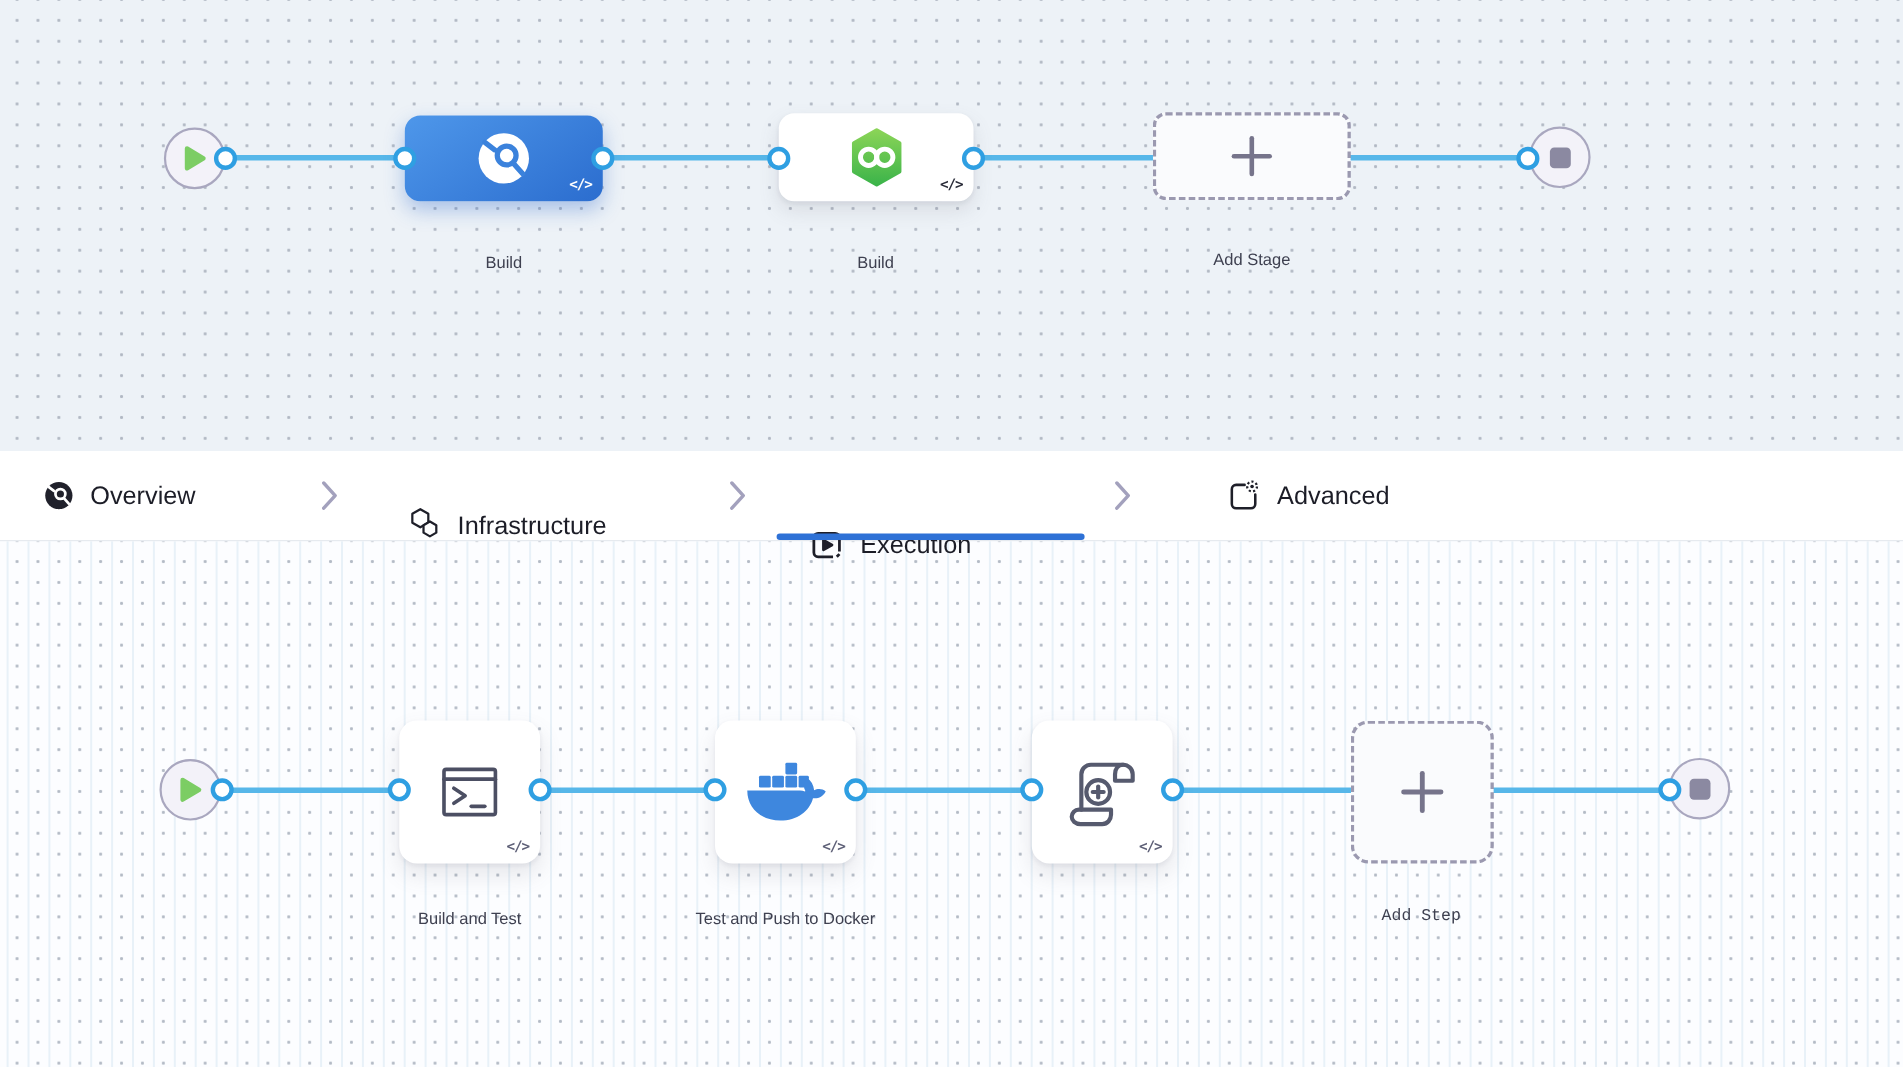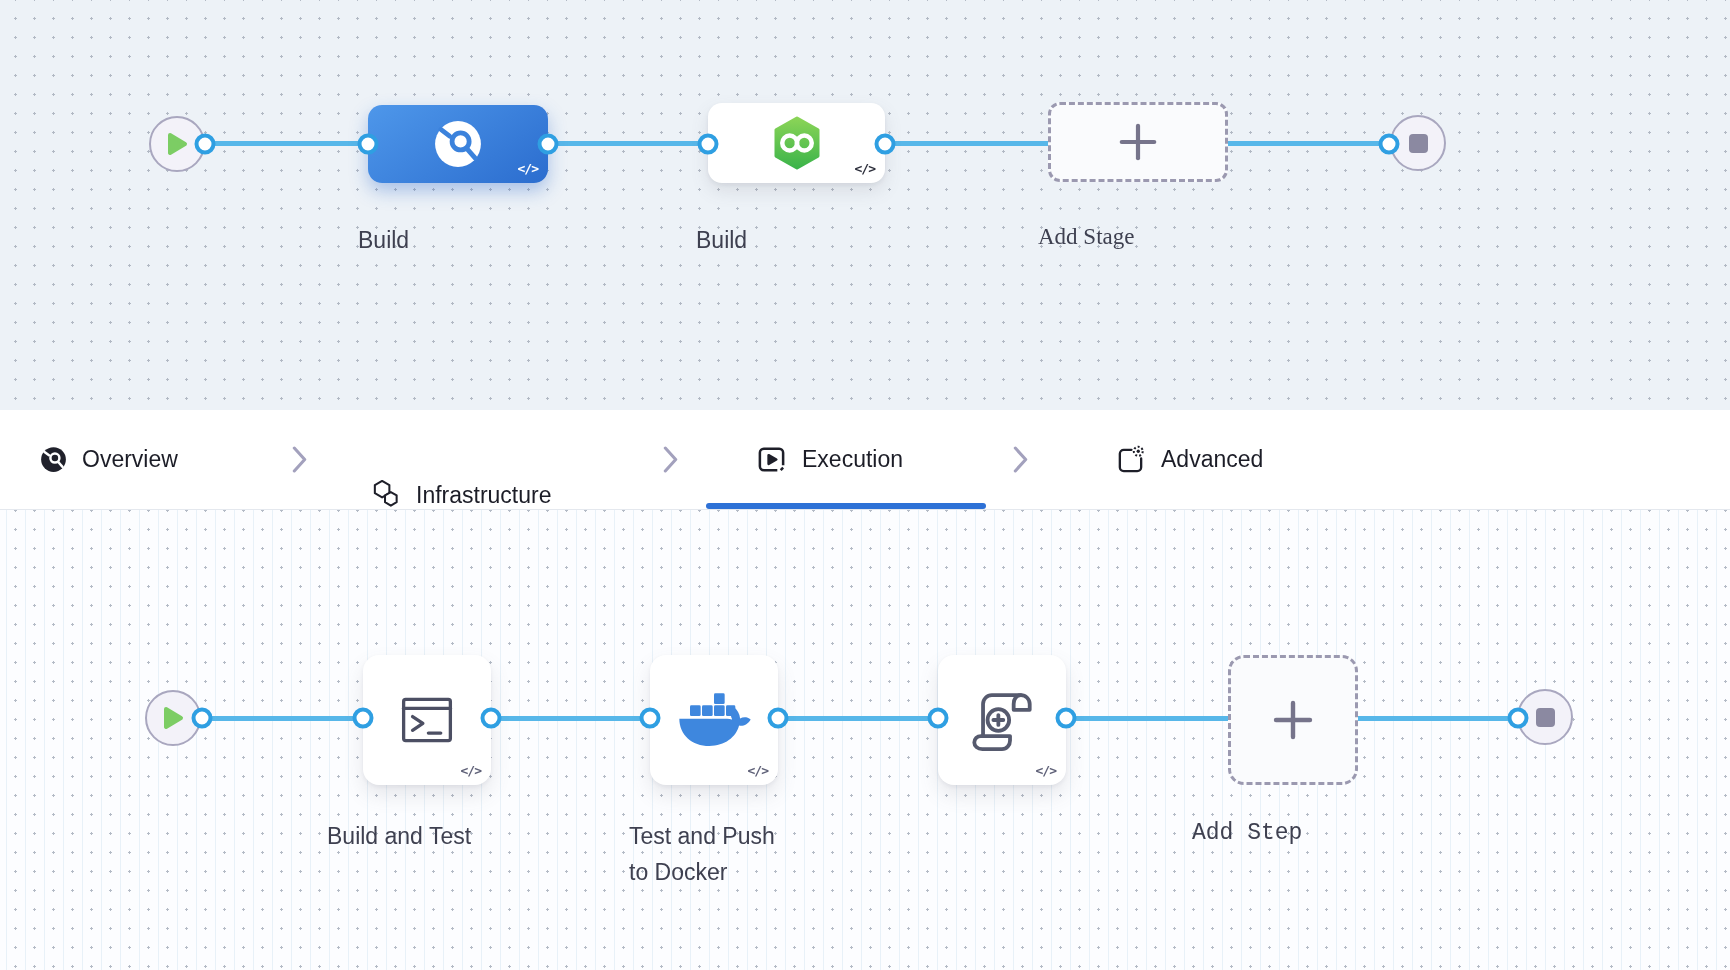--- a/index.html
+++ b/index.html
@@ -66,26 +66,26 @@
   }
   .code-badge{
     position:absolute;right:10px;bottom:7px;
     font-size:13px;font-weight:700;letter-spacing:-1px;z-index:4;
     font-family:"DejaVu Sans Mono",monospace;
   }
   .code-badge.white{color:#fff;}
   .code-badge.dark{color:#2b2d3a;}
   .code-badge.gray{color:#5e6077;}
   .node-label{
-    position:absolute;width:200px;
-    font-size:23px;color:#3e4050;line-height:36px;z-index:2;
+    position:absolute;width:200px;text-align:center;
+    font-size:15px;color:#3e4050;line-height:36px;z-index:2;
   }
   
   .tabbar{
-    position:absolute;top:410px;left:0;width:1730px;height:100px;
+    position:absolute;top:410px;left:0;width:1730px;height:82px;
     background:#fff;border-bottom:1px solid #e4e8ee;box-sizing:border-box;z-index:6;
   }
   .tab{
     position:absolute;top:0;height:100%;display:flex;align-items:center;gap:15px;
     cursor:pointer;
   }
   .tab-label{font-size:23px;color:#1c1d27;}
   .tab-sep{position:absolute;top:0;height:100%;display:flex;align-items:center;}
   .tab-underline{
     position:absolute;bottom:0;height:6px;border-radius:3px;background:#2e71d6;z-index:7;
@@ -136,21 +136,21 @@
   <div class="node-label" style="left:696px;top:222px;">Build</div>
 
   <div class="stagebox stage-dashed" style="left:1048px;top:102px;width:180px;height:80px;">
     <svg width="42" height="42" viewBox="0 0 44 44">
       <g stroke="#76748b" stroke-width="4.4" stroke-linecap="round">
         <line x1="22" y1="5" x2="22" y2="39"></line>
           <line x1="5" y1="22" x2="39" y2="22"></line>
       </g>
     </svg>
   </div>
-  <div class="node-label" style="left:1038px;top:219px;font-family:Liberation Serif, serif;">Add Stage</div>
+  <div class="node-label" style="left:1038px;top:219px;">Add Stage</div>
 
   <div class="endpoint" style="left:1390px;top:115px;">
     <div class="stop-square"></div>
   </div>
 
   <div class="port" style="left:205px;top:144px;"></div>
   <div class="port" style="left:368px;top:144px;"></div>
   <div class="port" style="left:548px;top:144px;"></div>
   <div class="port" style="left:708px;top:144px;"></div>
   <div class="port" style="left:885px;top:144px;"></div>
@@ -186,21 +186,21 @@
     </svg>
     <span class="tab-label">Infrastructure</span>
   </div>
 
   <div class="tab-sep" style="left:663px;">
     <svg width="15" height="27" viewBox="0 0 14 26">
         <path d="M2 2 L12 13 L2 24" stroke="#a3a1bd" stroke-width="3" fill="none" stroke-linecap="round" stroke-linejoin="round"></path>
       </svg>
   </div>
 
-  <div class="tab" style="left:756px;">
+  <div class="tab" style="left:736px;margin-top:45px;">
     <svg width="31" height="31" viewBox="0 0 32 32">
       <g fill="none" stroke="#1e1f29" stroke-width="2.6" stroke-linejoin="round">
         <path d="M28 22 V9 C28 6.8 26.2 5 24 5 H8 C5.8 5 4 6.8 4 9 V23 C4 25.2 5.8 27 8 27 H22"></path>
         <path d="M13 11.5 L21 16 L13 20.5 Z" fill="#1e1f29"></path>
         <path d="M25.5 27 L28 24.5"></path>
       </g>
     </svg>
     <span class="tab-label" style="font-weight:500;">Execution</span>
   </div>
 

